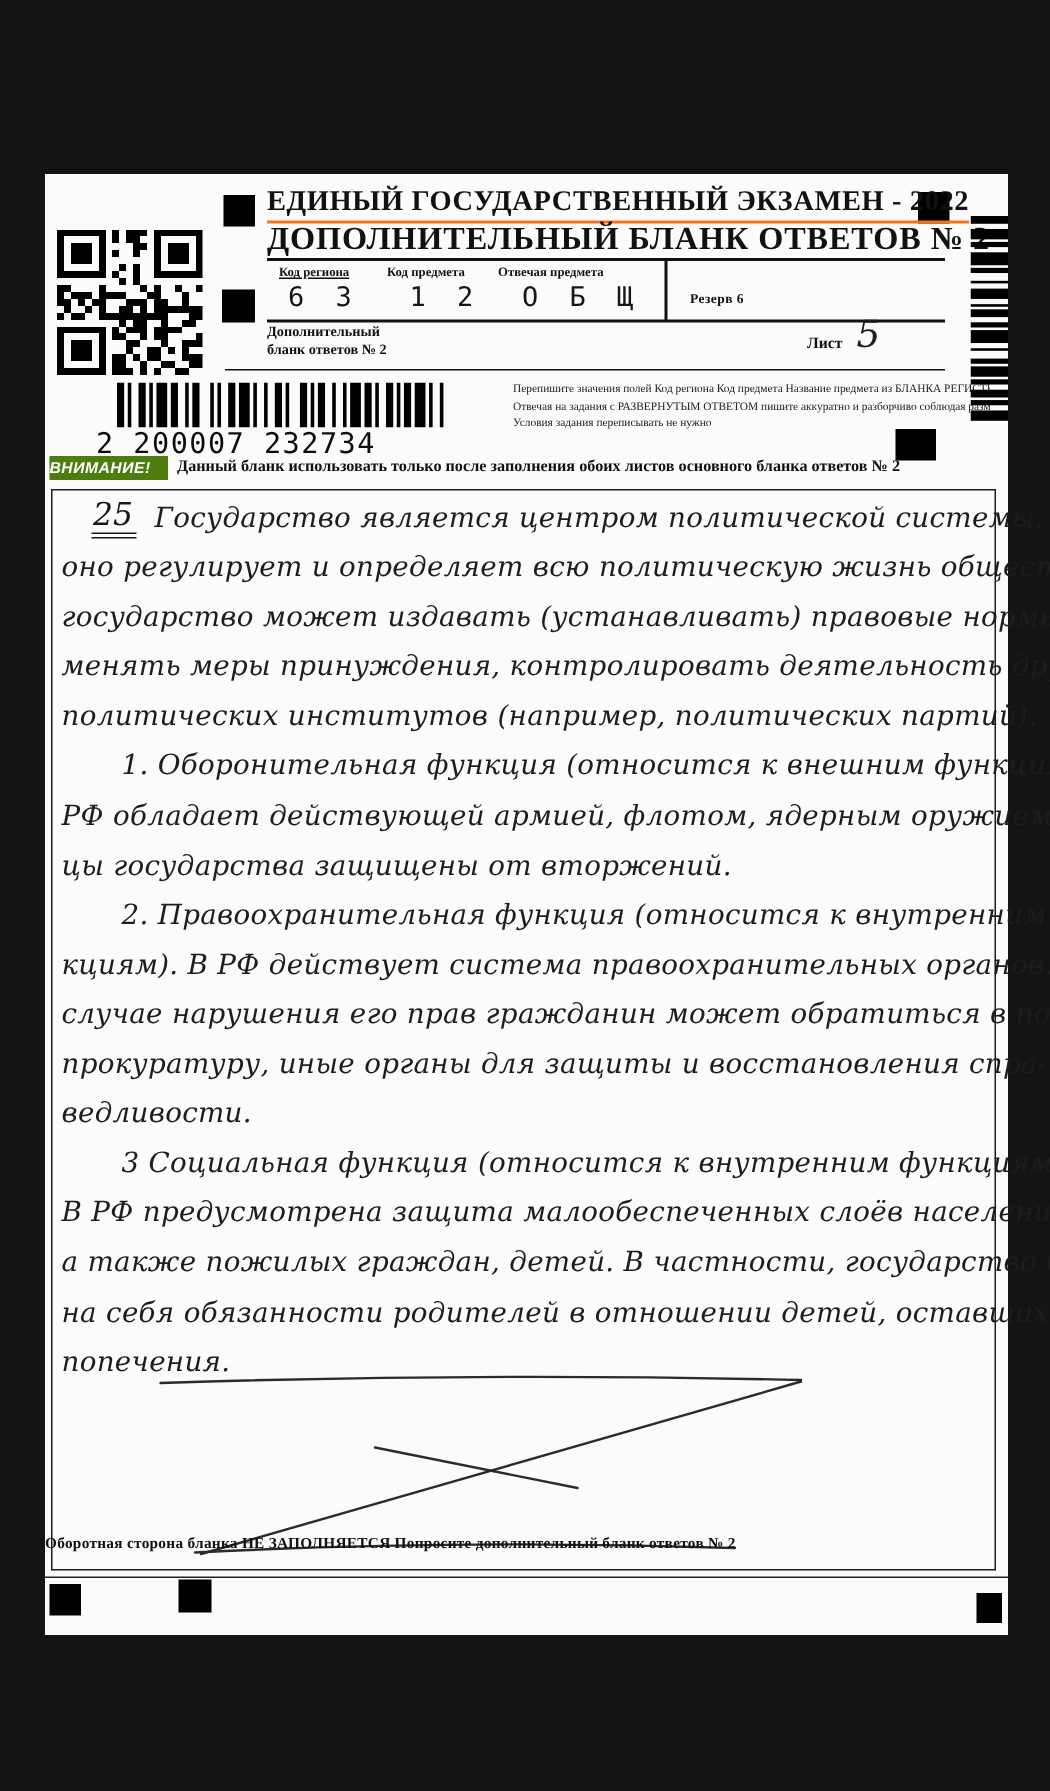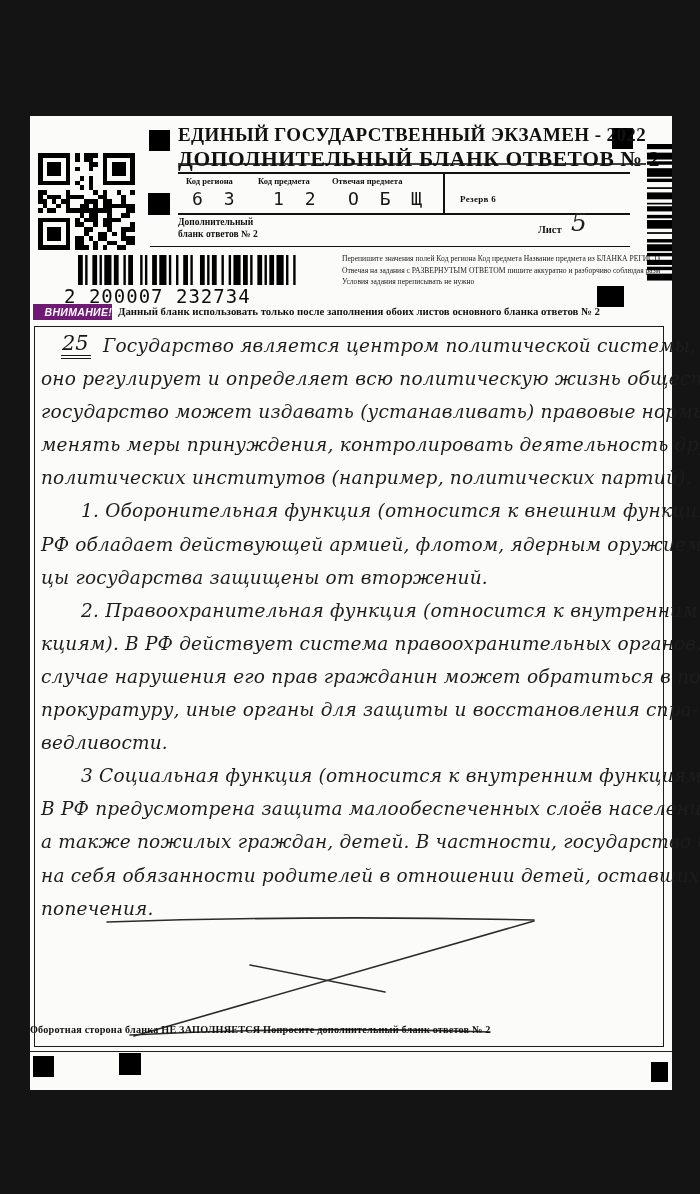--- a/index.html
+++ b/index.html
@@ -8,21 +8,21 @@
   .page{position:absolute;left:30px;top:116px;width:642px;height:974px;background:#fbfbfa;color:#111;}
 
   .regmark{position:absolute;background:#000;}
 
   
   .qr{position:absolute;left:8px;top:37px;width:97px;height:97px;}
 
   
   .title1{position:absolute;left:148px;top:8px;width:452px;text-align:center;
           font-weight:bold;font-size:19px;letter-spacing:0.4px;white-space:nowrap;}
-  .title1 span{display:inline-block;border-bottom:2px solid #404040;padding-bottom:17px;}
+  .title1 span{display:inline-block;border-bottom:2px solid #f97316;padding-bottom:1px;}
   .title2{position:absolute;left:148px;top:31px;width:462px;text-align:center;
           font-weight:bold;font-size:21.5px;letter-spacing:0.6px;white-space:nowrap;}
 
   
   .tline{position:absolute;background:#111;}
   .flabel{position:absolute;font-weight:bold;font-size:8.5px;white-space:nowrap;}
   .fvalue{position:absolute;font-family:"DejaVu Sans Mono",monospace;font-size:18px;
           letter-spacing:5px;white-space:nowrap;color:#161616;}
   .reserve{position:absolute;left:430px;top:78px;font-size:9px;font-weight:bold;letter-spacing:0.3px;}
 
@@ -36,23 +36,23 @@
   .ean svg{display:block;width:235px;height:30px;}
   .ean-digits{font-family:"DejaVu Sans Mono",monospace;font-size:19px;letter-spacing:1px;
               color:#0d0d0d;margin-top:0px;white-space:nowrap;}
 
   
   .instr{position:absolute;left:312px;top:137px;width:318px;font-size:7.6px;line-height:11.6px;
          color:#222;}
   .instr div{white-space:nowrap;overflow:hidden;}
 
   
-  .attn-badge{position:absolute;left:3px;top:188px;width:79px;height:16px;background:#701a75;
+  .attn-badge{position:absolute;left:3px;top:188px;width:79px;height:16px;background:#4d7c0f;
               color:#fff;font-family:"Liberation Sans",sans-serif;font-weight:bold;font-style:italic;
-              font-size:10.5px;text-align:right;line-height:16px;letter-spacing:0.3px;}
+              font-size:10.5px;text-align:left;line-height:16px;letter-spacing:0.3px;}
   .attn-text{position:absolute;left:88px;top:189px;font-size:10.8px;font-weight:bold;white-space:nowrap;}
 
   
   .vbar{position:absolute;left:617px;top:28px;width:25px;height:140px;}
   .vbar svg{display:block;width:25px;height:140px;}
 
   
   .answer-box{position:absolute;left:4px;top:210px;width:630px;height:721px;
               border:1.6px solid #1c1c1c;box-sizing:border-box;}
   .task-num{position:absolute;left:14px;top:215px;font-family:"DejaVu Serif",serif;font-style:italic;
@@ -223,21 +223,21 @@
     <div class="regmark" style="left:118px;top:77px;width:22px;height:22px;"></div>
     <div class="regmark" style="left:567px;top:170px;width:27px;height:21px;"></div>
 
     <div class="title1"><span>ЕДИНЫЙ ГОСУДАРСТВЕННЫЙ ЭКЗАМЕН - 2022</span></div>
     <div class="title2">ДОПОЛНИТЕЛЬНЫЙ БЛАНК ОТВЕТОВ № 2</div>
 
     <div class="tline" style="left:148px;top:56px;width:452px;height:1.5px;"></div>
     <div class="tline" style="left:148px;top:97px;width:452px;height:1.5px;"></div>
     <div class="tline" style="left:413px;top:56px;width:1.5px;height:42px;"></div>
 
-    <div class="flabel" style="left:156px;top:60px;">Код региона</div>
+    <div class="flabel" style="left:156px;top:60px;text-decoration:underline;">Код региона</div>
     <div class="flabel" style="left:228px;top:60px;">Код предмета</div>
     <div class="flabel" style="left:302px;top:60px;">Отвечая предмета</div>
 
     <div class="fvalue" style="left:162px;top:72px;">6 3</div>
     <div class="fvalue" style="left:243px;top:72px;">1 2</div>
     <div class="fvalue" style="left:318px;top:72px;">О Б Щ</div>
     <div class="reserve">Резерв  6</div>
 
     <div class="subform">
       <div>Дополнительный</div>

